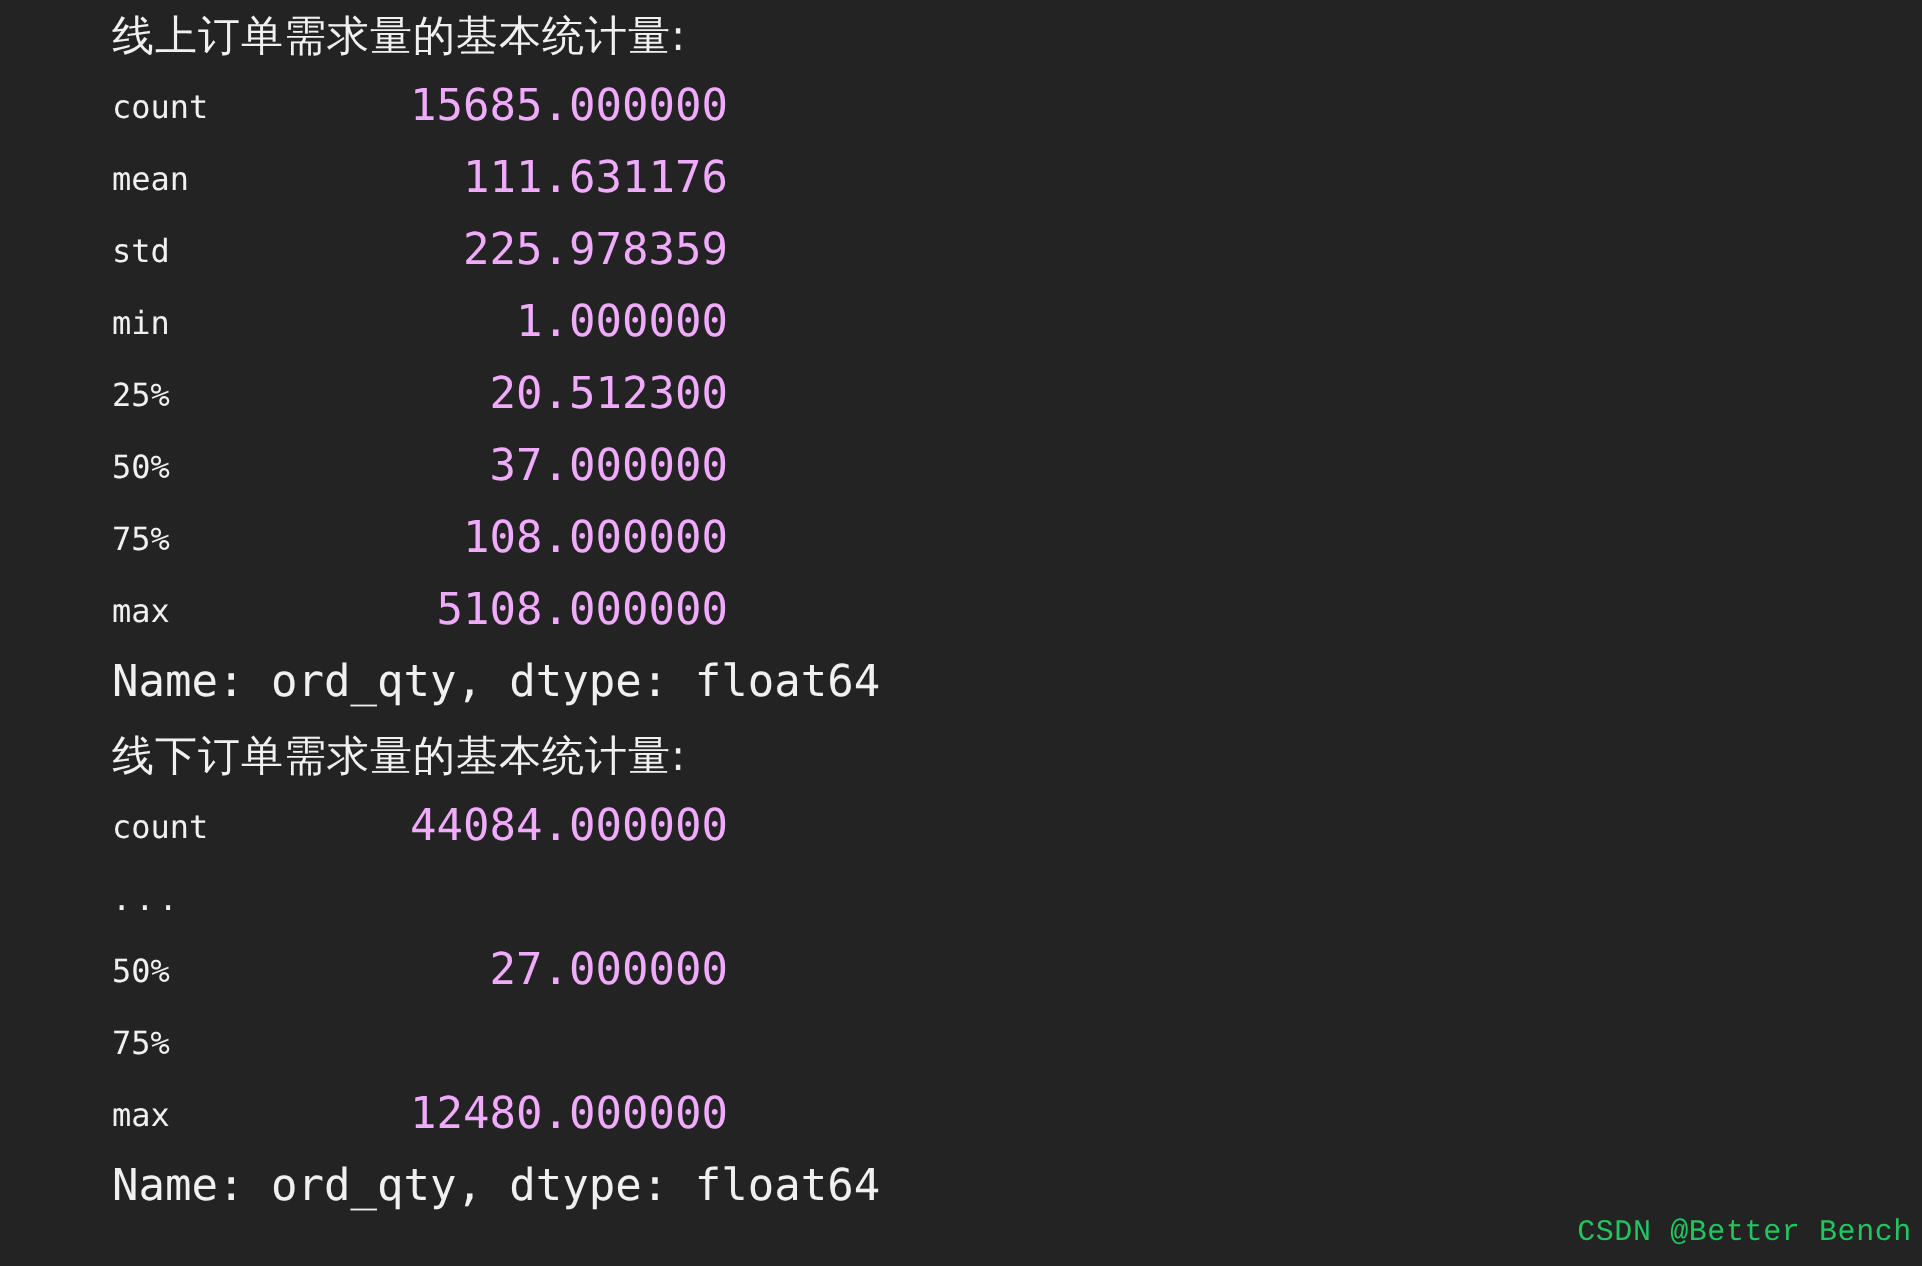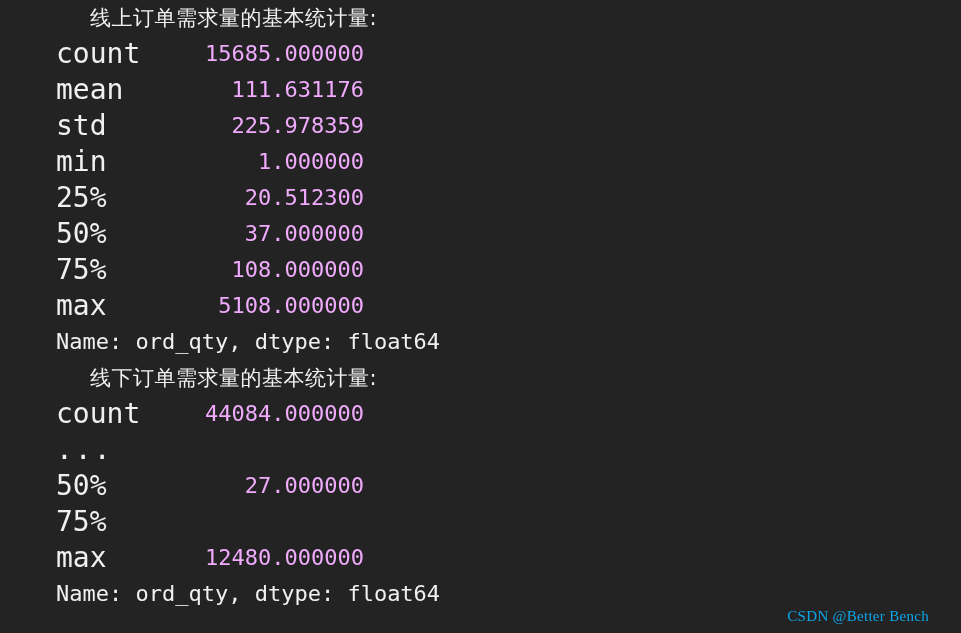--- a/index.html
+++ b/index.html
@@ -33,55 +33,54 @@
     white-space: pre;
     font-size: 22px;
     letter-spacing: 0px;
     color: #f0f0f0;
   }
   
   .line.cjk {
     font-family: "DejaVu Sans", "Liberation Sans", sans-serif;
     font-size: 21px;
     letter-spacing: 0.5px;
-    margin-left: 34px;
   }
   
   .line.stat {
     display: flex;
     align-items: center;
   }
   .stat-label {
     display: inline-block;
     width: 108px;
     flex: 0 0 108px;
     text-align: left;
-    font-size: 28px;
+    font-size: 16px;
     color: #f0f0f0;
     white-space: pre;
   }
   .stat-value {
     display: inline-block;
     width: 200px;
     flex: 0 0 200px;
     text-align: right;
     font-size: 22px;
     color: #f0abfc;
     white-space: pre;
   }
   .line.ellipsis .stat-label {
     letter-spacing: 2px;
   }
   .watermark {
     position: absolute;
-    right: 32px;
+    right: 5px;
     bottom: 8px;
-    font-family: Liberation Serif, serif;
+    font-family: Liberation Mono, monospace;
     font-size: 15px;
-    color: #0ea5e9;
+    color: #22c55e;
     letter-spacing: 0.3px;
     white-space: pre;
   }
 </style>
 </head>
 <body>
 
 <div class="screen">
 
   <div class="console">

